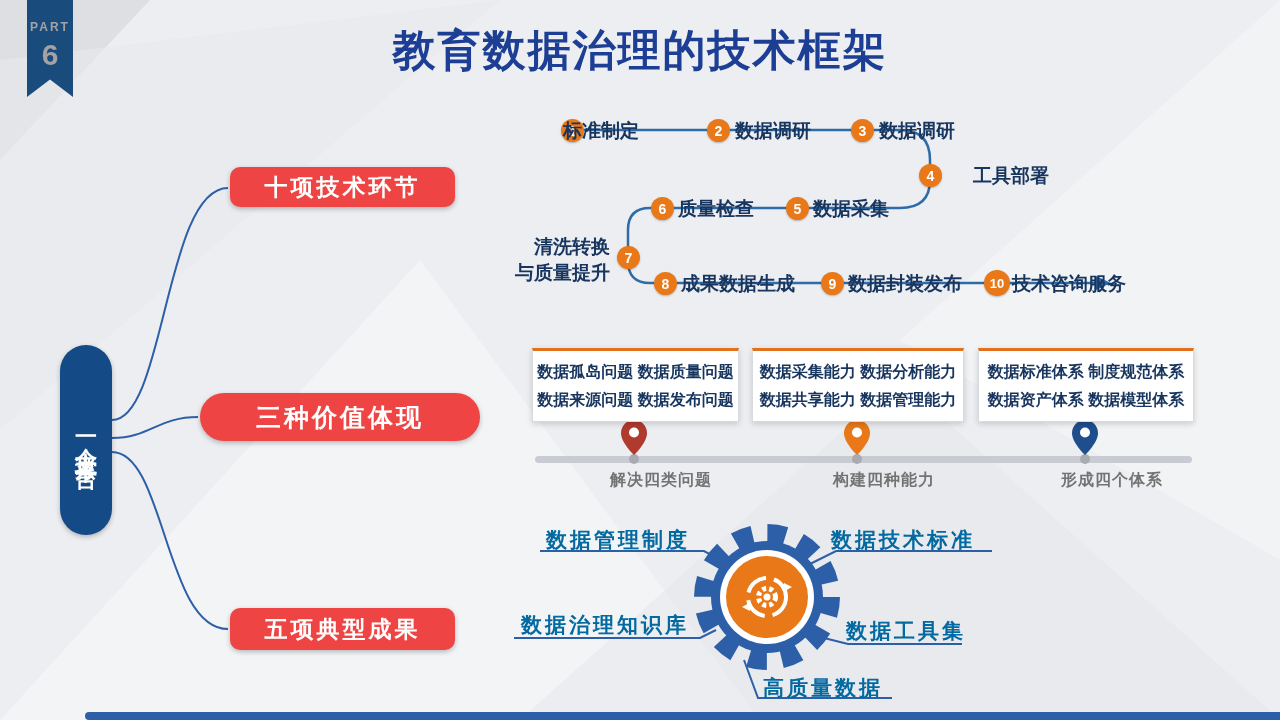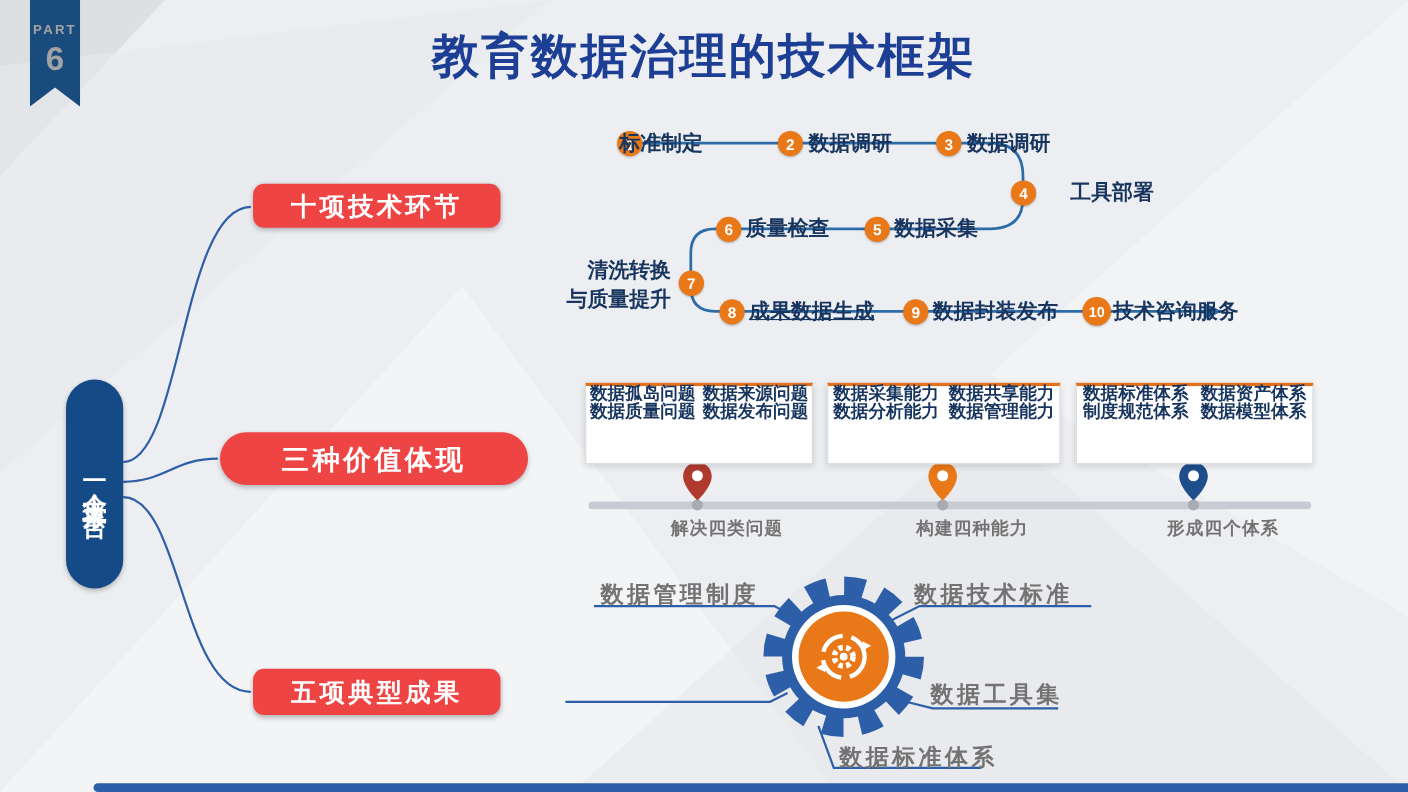--- a/index.html
+++ b/index.html
@@ -57,34 +57,34 @@
     white-space:nowrap;z-index:3;line-height:1;
   }
   .step-label.two-line{text-align:right;line-height:1.35;}
   .step-label.two-line span{display:block;}
 
   
   .value-card{
     position:absolute;top:348px;height:70px;background:#ffffff;
     border:1px solid #d8dadd;border-top:3px solid #e2711d;
     box-shadow:0 2px 6px rgba(0,0,0,.16);
-    display:flex;flex-direction:row;justify-content:space-evenly;
+    display:flex;flex-direction:column;justify-content:space-evenly;
     text-align:center;font-size:16px;font-weight:700;color:#17355e;
     z-index:3;line-height:1;
   }
   .value-caption{
     position:absolute;top:470px;transform:translateX(-50%);
     font-size:16px;font-weight:800;color:#737373;white-space:nowrap;z-index:3;
     letter-spacing:1px;
     margin-left:27px;
   }
 
   
   .outcome-label{
-    position:absolute;font-size:21px;font-weight:800;color:#737373;
+    position:absolute;font-size:21px;font-weight:800;color:#0369a1;
     letter-spacing:3px;white-space:nowrap;z-index:4;
   }
 
   .bottom-bar{
     left:85px;bottom:0;width:1195px;height:8px;background:#2d5fa8;
     border-radius:4px 0 0 4px;z-index:2;
   }
 </style>
 </head>
 <body>
@@ -163,21 +163,21 @@
   <div class="step-label" style="left:563px;top:121px;">标准制定</div>
   <div class="step-label" style="left:735px;top:121px;">数据调研</div>
   <div class="step-label" style="left:879px;top:121px;">数据调研</div>
   <div class="step-label" style="left:947px;top:166px;margin-left:26px;">工具部署</div>
   <div class="step-label" style="left:813px;top:199px;">数据采集</div>
   <div class="step-label" style="left:678px;top:199px;">质量检查</div>
   <div class="step-label two-line" style="right:670px;top:234px;">
     <span>清洗转换</span>
     <span>与质量提升</span>
   </div>
-  <div class="step-label" style="left:681px;top:274px;text-decoration:underline;">成果数据生成</div>
+  <div class="step-label" style="left:681px;top:274px;">成果数据生成</div>
   <div class="step-label" style="left:848px;top:274px;">数据封装发布</div>
   <div class="step-label" style="left:1012px;top:274px;">技术咨询服务</div>
 
   <div class="value-card" style="left:532px;width:205px;">
     <div>数据孤岛问题 数据质量问题</div>
     <div>数据来源问题 数据发布问题</div>
   </div>
   <div class="value-card" style="left:752px;width:210px;">
     <div>数据采集能力 数据分析能力</div>
     <div>数据共享能力 数据管理能力</div>
@@ -200,18 +200,19 @@
       <circle cx="80" cy="80" r="19" fill="none" stroke="#ffffff" stroke-width="4" stroke-dasharray="24 8"></circle>
       <polygon points="97,66 105,70 96,75" fill="#ffffff"></polygon>
       <polygon points="63,94 55,90 64,85" fill="#ffffff"></polygon>
       <circle cx="80" cy="80" r="8.5" fill="none" stroke="#ffffff" stroke-width="5" stroke-dasharray="4 3"></circle>
       <circle cx="80" cy="80" r="3.5" fill="#ffffff"></circle>
     </g>
   </svg>
 
   <div class="outcome-label" style="left:546px;top:526px;">数据管理制度</div>
   <div class="outcome-label" style="left:831px;top:526px;">数据技术标准</div>
+  <div class="outcome-label" style="left:521px;top:611px;">数据治理知识库</div>
   <div class="outcome-label" style="left:846px;top:617px;">数据工具集</div>
-  <div class="outcome-label" style="left:763px;top:674px;">数据标准体系</div>
+  <div class="outcome-label" style="left:763px;top:674px;">高质量数据</div>
 
   <div class="abs bottom-bar"></div>
 
 </div>
 
 </body></html>

